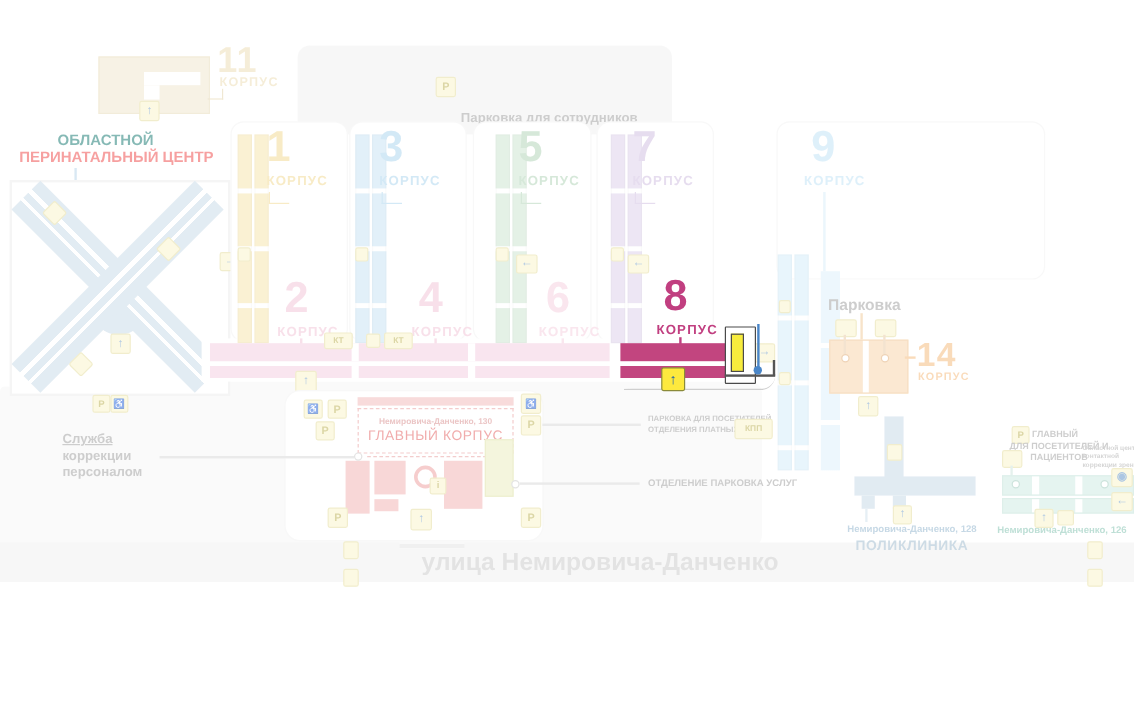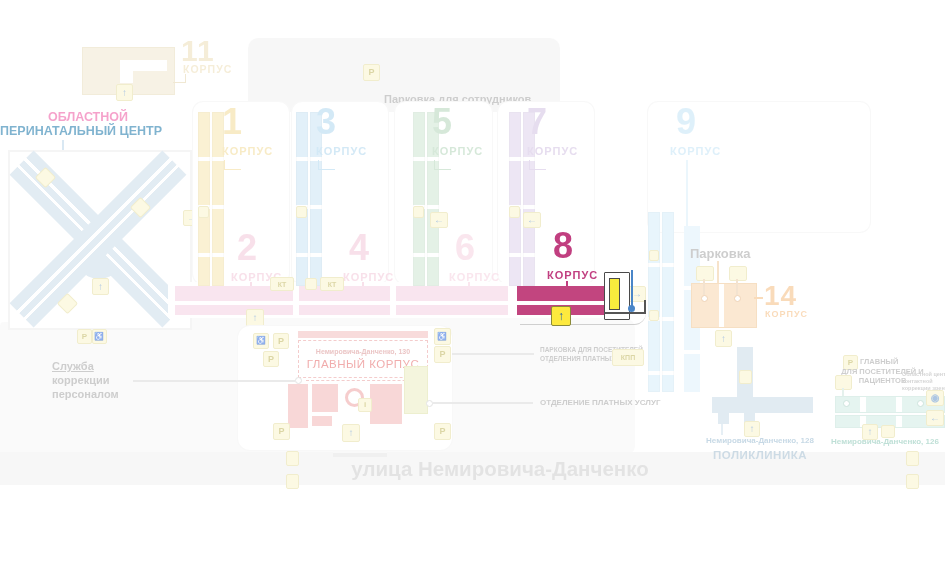--- a/index.html
+++ b/index.html
@@ -44,22 +44,22 @@
     <div class="a" style="left:82px;top:47px;width:91px;height:46px;background:#f0e6cd;border:1px solid #e7dab6;"></div>
     <div class="a" style="left:120px;top:60px;width:47px;height:11px;background:#fff;"></div>
     <div class="a" style="left:120px;top:71px;width:13px;height:12px;background:#fff;"></div>
     <div class="bdg arr" style="left:116px;top:84px;width:15px;height:15px;">
         <span>↑</span>
       </div>
     <div class="num" style="left:181px;top:36px;font-size:30px;color:#ecdcb2;">11</div>
     <div class="kor" style="left:183px;top:64px;font-size:10.5px;color:#ecdcb2;">КОРПУС</div>
     <div class="a" style="left:173px;top:74px;width:12px;height:8px;border-right:1.5px solid #e3d3a8;border-bottom:1.5px solid #e3d3a8;"></div>
 
-    <div class="glabel" style="left:8px;top:110px;width:160px;text-align:center;font-size:12.5px;color:#ec4899;">ОБЛАСТНОЙ</div>
-    <div class="glabel" style="left:0px;top:124px;width:178px;text-align:left;font-size:12.5px;color:#0369a1;">ПЕРИНАТАЛЬНЫЙ ЦЕНТР</div>
+    <div class="glabel" style="left:8px;top:110px;width:160px;text-align:center;font-size:12.5px;color:#0f766e;">ОБЛАСТНОЙ</div>
+    <div class="glabel" style="left:0px;top:124px;width:178px;text-align:right;font-size:12.5px;color:#ef4444;">ПЕРИНАТАЛЬНЫЙ ЦЕНТР</div>
     <div class="leader" style="left:62px;top:140px;width:1.5px;height:20px;background:#b5d2e8;"></div>
     <div class="a" style="left:8px;top:150px;width:180px;height:176px;background:#fff;border:2px solid #ededed;"></div>
     <div class="a" style="left:12px;top:158px;width:172px;height:162px;">
       <div class="a" style="left:-22px;top:64px;width:216px;height:34px;transform:rotate(45deg);background:linear-gradient(180deg,#c7dae8 0 10px,#fff 10px 14px,#c7dae8 14px 20px,#fff 20px 23px,#c7dae8 23px 34px);"></div>
       <div class="a" style="left:-22px;top:64px;width:216px;height:34px;transform:rotate(-45deg);background:linear-gradient(180deg,#c7dae8 0 10px,#fff 10px 14px,#c7dae8 14px 20px,#fff 20px 23px,#c7dae8 23px 34px);"></div>
     </div>
     <div class="a" style="left:84px;top:262px;width:30px;height:17px;border-radius:50%;background:#c7dae8;"></div>
     <div class="bdg" style="left:38px;top:170px;width:13px;height:13px;transform:rotate(45deg);"></div>
     <div class="bdg" style="left:133px;top:200px;width:13px;height:13px;transform:rotate(45deg);"></div>
     <div class="bdg" style="left:60px;top:296px;width:13px;height:13px;transform:rotate(45deg);"></div>
@@ -206,21 +206,21 @@
       </div>
     <div class="bdg" style="left:273px;top:423px;width:15px;height:15px;font-size:9px;">
         <span>P</span>
       </div>
 
     <div class="leader" style="left:452px;top:353px;width:82px;height:1.5px;"></div>
     <div class="glabel" style="left:540px;top:346px;font-size:6.5px;">ПАРКОВКА ДЛЯ ПОСЕТИТЕЛЕЙ</div>
     <div class="glabel" style="left:540px;top:355px;font-size:6.5px;">ОТДЕЛЕНИЯ ПЛАТНЫХ УСЛУГ</div>
     <div class="dot" style="left:426px;top:400px;width:5px;height:5px;border:1.5px solid #c9c9c9;"></div>
     <div class="leader" style="left:433px;top:402px;width:100px;height:1.5px;"></div>
-    <div class="glabel" style="left:540px;top:398px;font-size:8px;">ОТДЕЛЕНИЕ ПЛАТНЫХ УСЛУГ</div>
+    <div class="glabel" style="left:540px;top:398px;font-size:8px;">ОТДЕЛЕНИЕ ПАРКОВКА УСЛУГ</div>
     <div class="bdg" style="left:612px;top:349px;width:30px;height:15px;font-size:7px;">
         <span>КПП</span>
       </div>
 
     <div class="glabel" style="left:52px;top:360px;font-size:11px;text-decoration:underline;">Служба</div>
     <div class="glabel" style="left:52px;top:374px;font-size:11px;">коррекции</div>
     <div class="glabel" style="left:52px;top:388px;font-size:11px;">персоналом</div>
     <div class="leader" style="left:133px;top:380px;width:162px;height:1.5px;"></div>
     <div class="dot" style="left:295px;top:377px;width:5px;height:5px;border:1.5px solid #c9c9c9;"></div>
 

